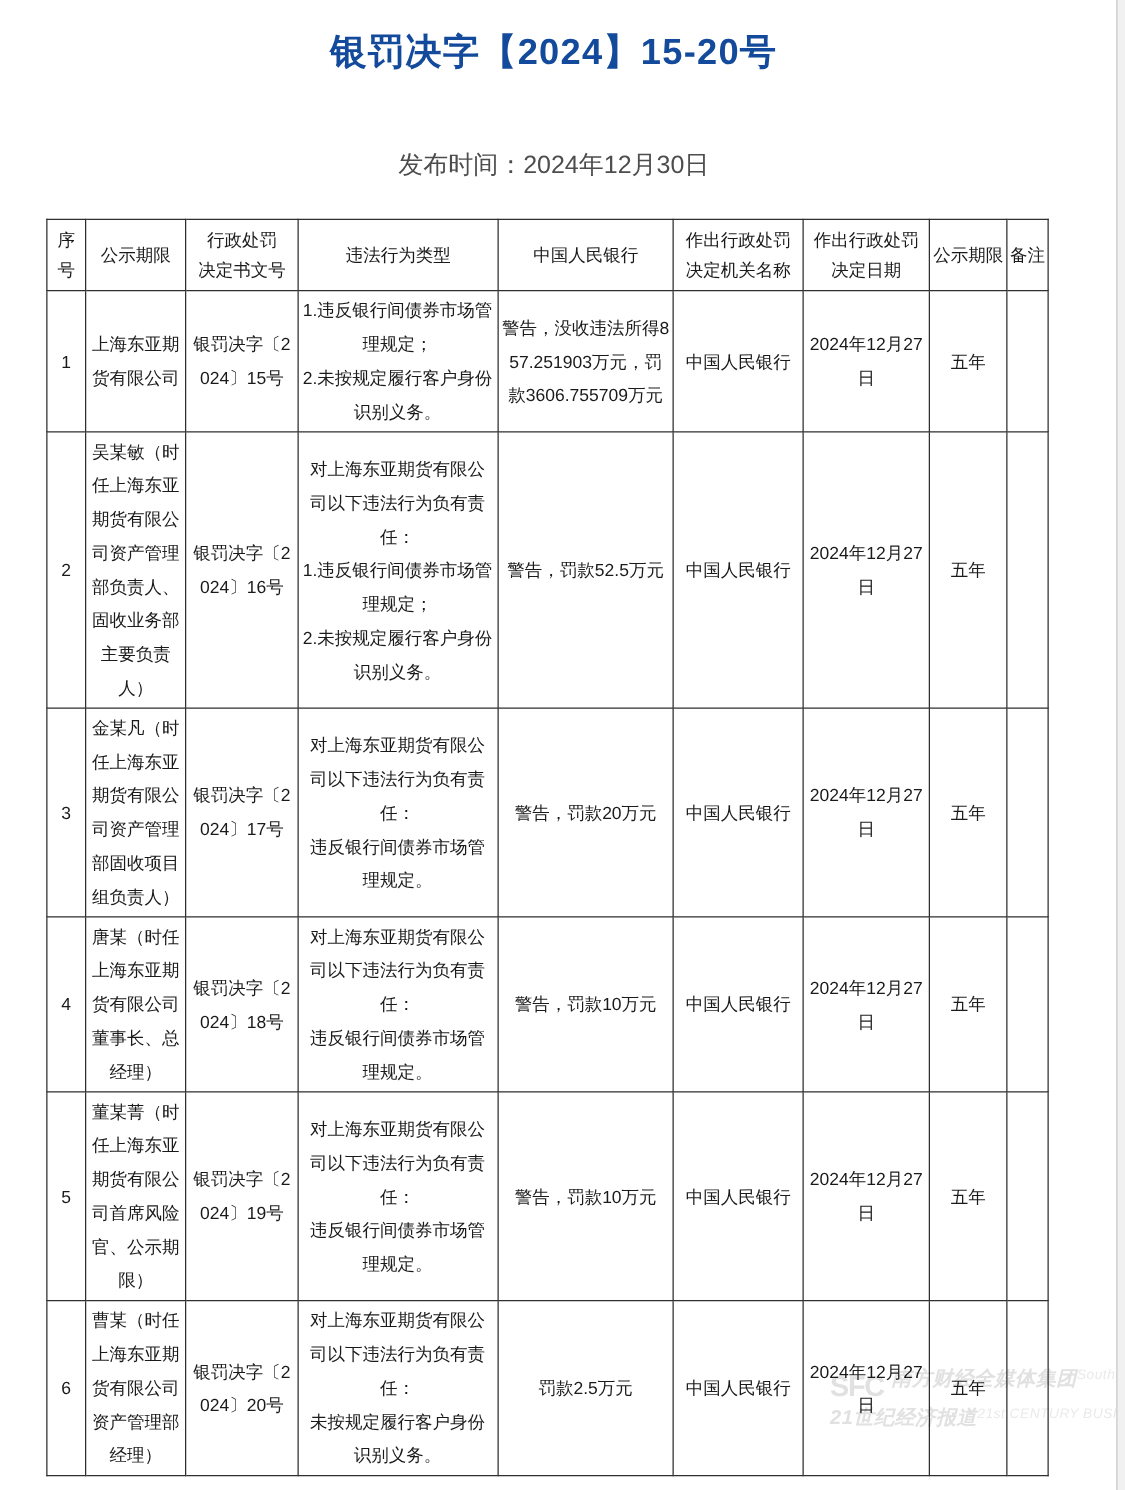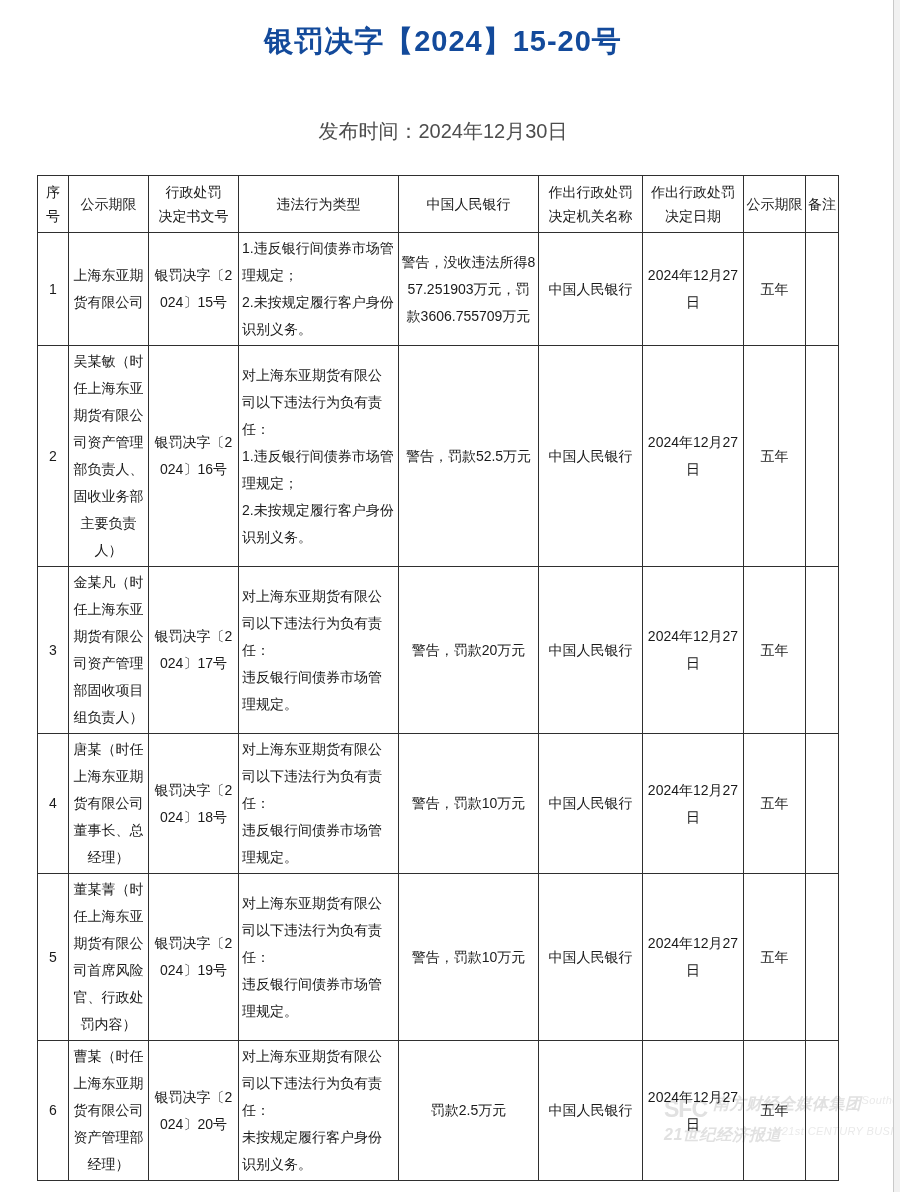--- a/index.html
+++ b/index.html
@@ -53,21 +53,21 @@
   .penalty-table td { line-height: 27px; }
   col.c0 { width: 31px; }
   col.c1 { width: 80px; }
   col.c2 { width: 90px; }
   col.c3 { width: 160px; }
   col.c4 { width: 140px; }
   col.c5 { width: 104px; }
   col.c6 { width: 101px; }
   col.c7 { width: 62px; }
   col.c8 { width: 33px; }
-  td.cell-violations { text-align: left; padding: 2px 4px 2px 3px; margin-left: 36px; }
+  td.cell-violations { text-align: center; padding: 2px 4px 2px 3px; margin-left: 36px; }
   td.cell-date { padding: 2px 1px; }
   tbody tr:nth-child(1) { height: 106px; }
   tbody tr:nth-child(2) { height: 218px; }
   tbody tr:nth-child(3) { height: 166px; }
   tbody tr:nth-child(4) { height: 134px; }
   tbody tr:nth-child(5) { height: 161px; }
   tbody tr:nth-child(6) { height: 136px; }
   .watermark {
     position: absolute;
     left: 664px; top: 1095px;
@@ -212,21 +212,21 @@
           <div>违反银行间债券市场管理规定。</div>
         </td>
     <td class="cell-penalty">警告，罚款10万元</td>
     <td class="cell-authority">中国人民银行</td>
     <td class="cell-date">2024年12月27日</td>
     <td class="cell-period">五年</td>
     <td class="cell-remark"></td>
   </tr>
       <tr>
     <td class="cell-no">5</td>
-    <td class="cell-party">董某菁（时任上海东亚期货有限公司首席风险官、行政处罚内容）</td>
+    <td class="cell-party">董某菁（时任上海东亚期货有限公司首席风险官、公示期限）</td>
     <td class="cell-docno">银罚决字〔2024〕19号</td>
     <td class="cell-violations">
           <div>对上海东亚期货有限公司以下违法行为负有责任：</div>
           <div>违反银行间债券市场管理规定。</div>
         </td>
     <td class="cell-penalty">警告，罚款10万元</td>
     <td class="cell-authority">中国人民银行</td>
     <td class="cell-date">2024年12月27日</td>
     <td class="cell-period">五年</td>
     <td class="cell-remark"></td>

